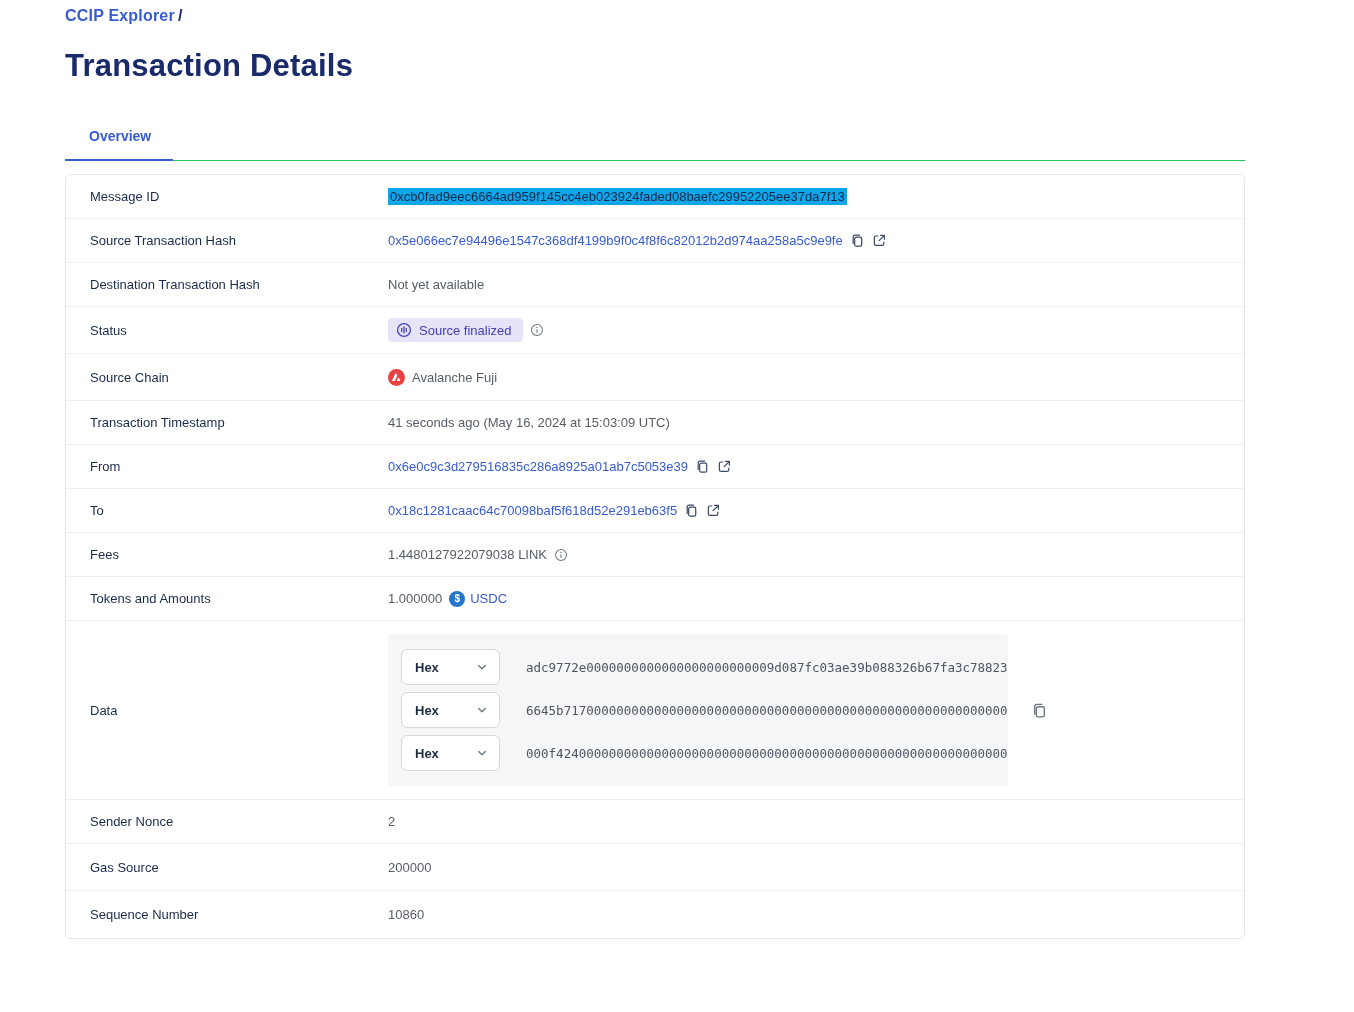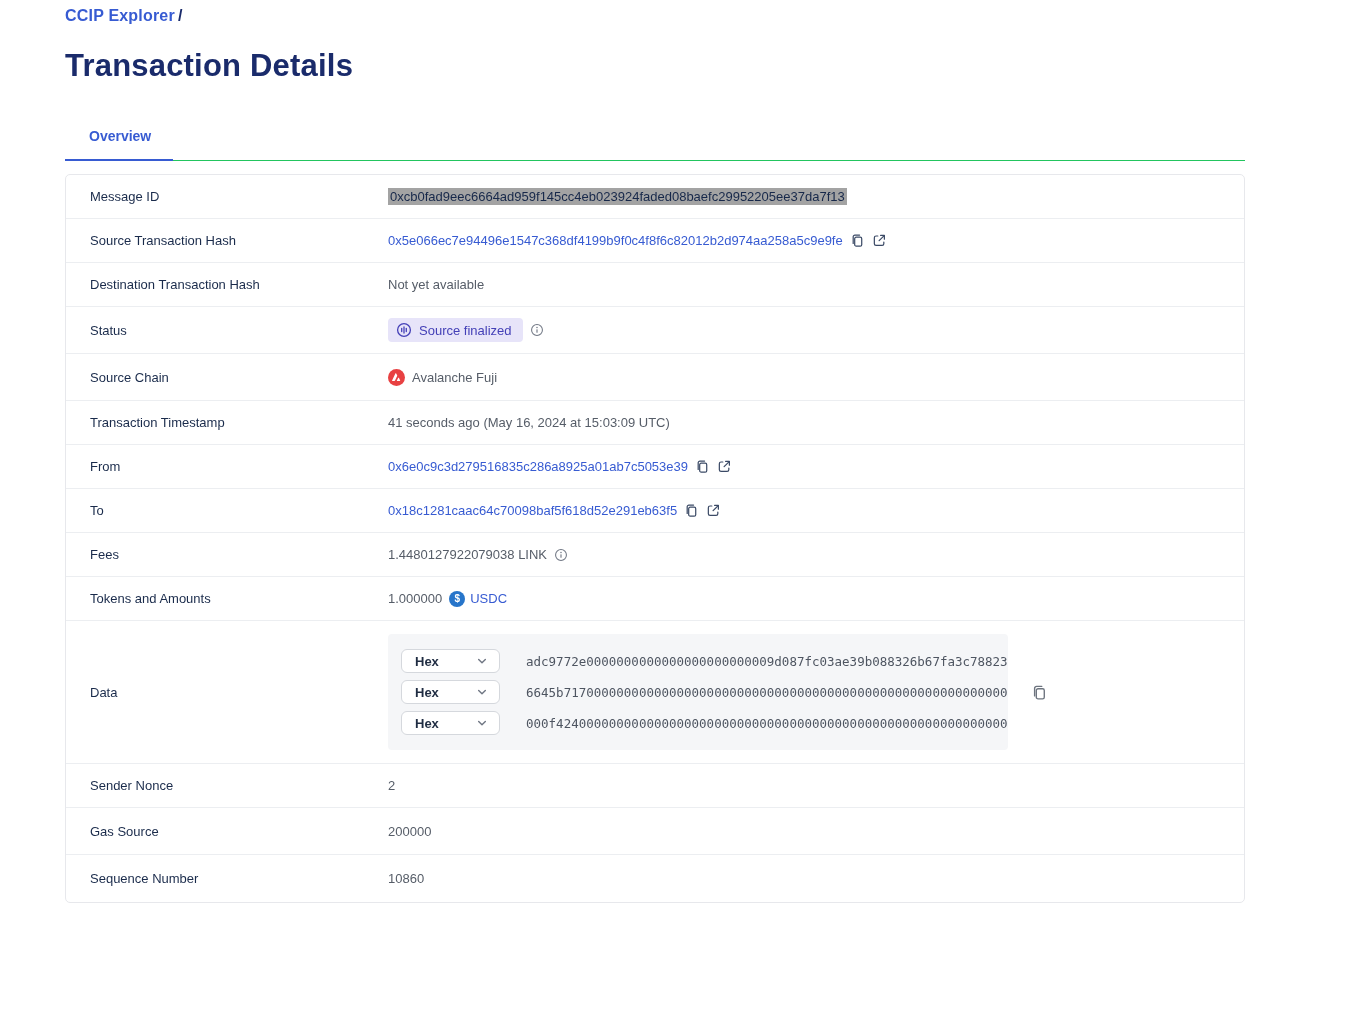--- a/index.html
+++ b/index.html
@@ -37,21 +37,21 @@
     border-bottom:1px solid #eceef1;
     font-size:13px;
   }
   .row:last-child { border-bottom:none; }
   .row-label { width:298px; flex-shrink:0; color:#1a2b4b; }
   .row-value { display:flex; align-items:center; gap:7px; color:#565d68; }
   .row.tall { min-height:47px; }
 
   .link { color:#375bd2; text-decoration:none; cursor:pointer; }
   .muted { color:#565d68; }
-  .highlight { background:#a3a3a3; color:#17284a; padding:1px 2px; }
+  .highlight { background:#0ea5e9; color:#17284a; padding:1px 2px; }
 
   .iconbtn { background:none; border:none; padding:0; display:inline-flex; align-items:center; cursor:pointer; color:#3b4a66; }
   .iconbtn svg { display:block; }
   .info { color:#707784; }
 
   
   .badge {
     display:inline-flex; align-items:center; gap:7px;
     background:#e7e4f9; color:#4440b7;
     border-radius:4px; padding:4px 11px 4px 8px;
@@ -71,21 +71,21 @@
 
   
   .row-data { padding:13px 24px; }
   .data-box {
     width:620px; background:#f5f6f8; border-radius:4px;
     padding:15px 0 15px 13px;
   }
   .data-line { display:flex; align-items:center; margin-bottom:7px; }
   .data-line:last-child { margin-bottom:0; }
   .hex-select {
-    width:99px; height:24px; flex-shrink:0;
+    width:99px; height:36px; flex-shrink:0;
     background:#fff; border:1px solid #d5d8dd; border-radius:6px;
     display:inline-flex; align-items:center; justify-content:space-between;
     padding:0 10px 0 13px; cursor:pointer;
     font-size:13px; font-weight:bold; color:#1f2c42;
   }
   .hex-select .chev { color:#707784; display:flex; }
   .hex-text {
     margin-left:26px;
     font-family:"DejaVu Sans Mono", monospace;
     font-size:12.5px; color:#4e5561; white-space:nowrap;

